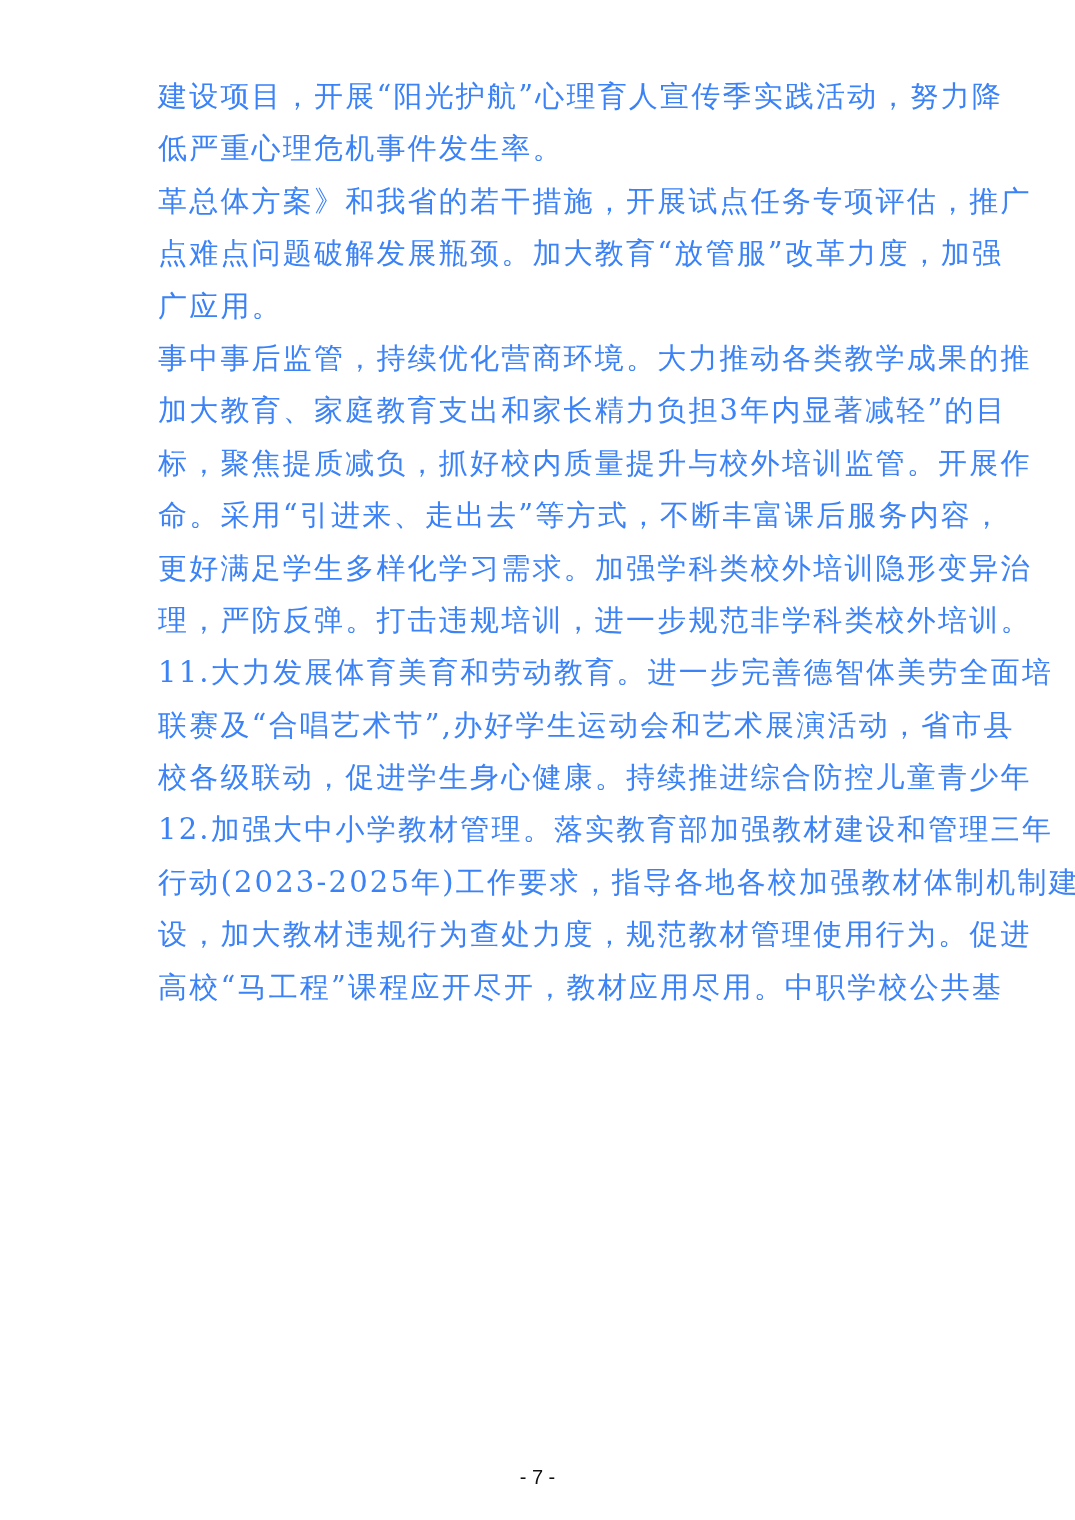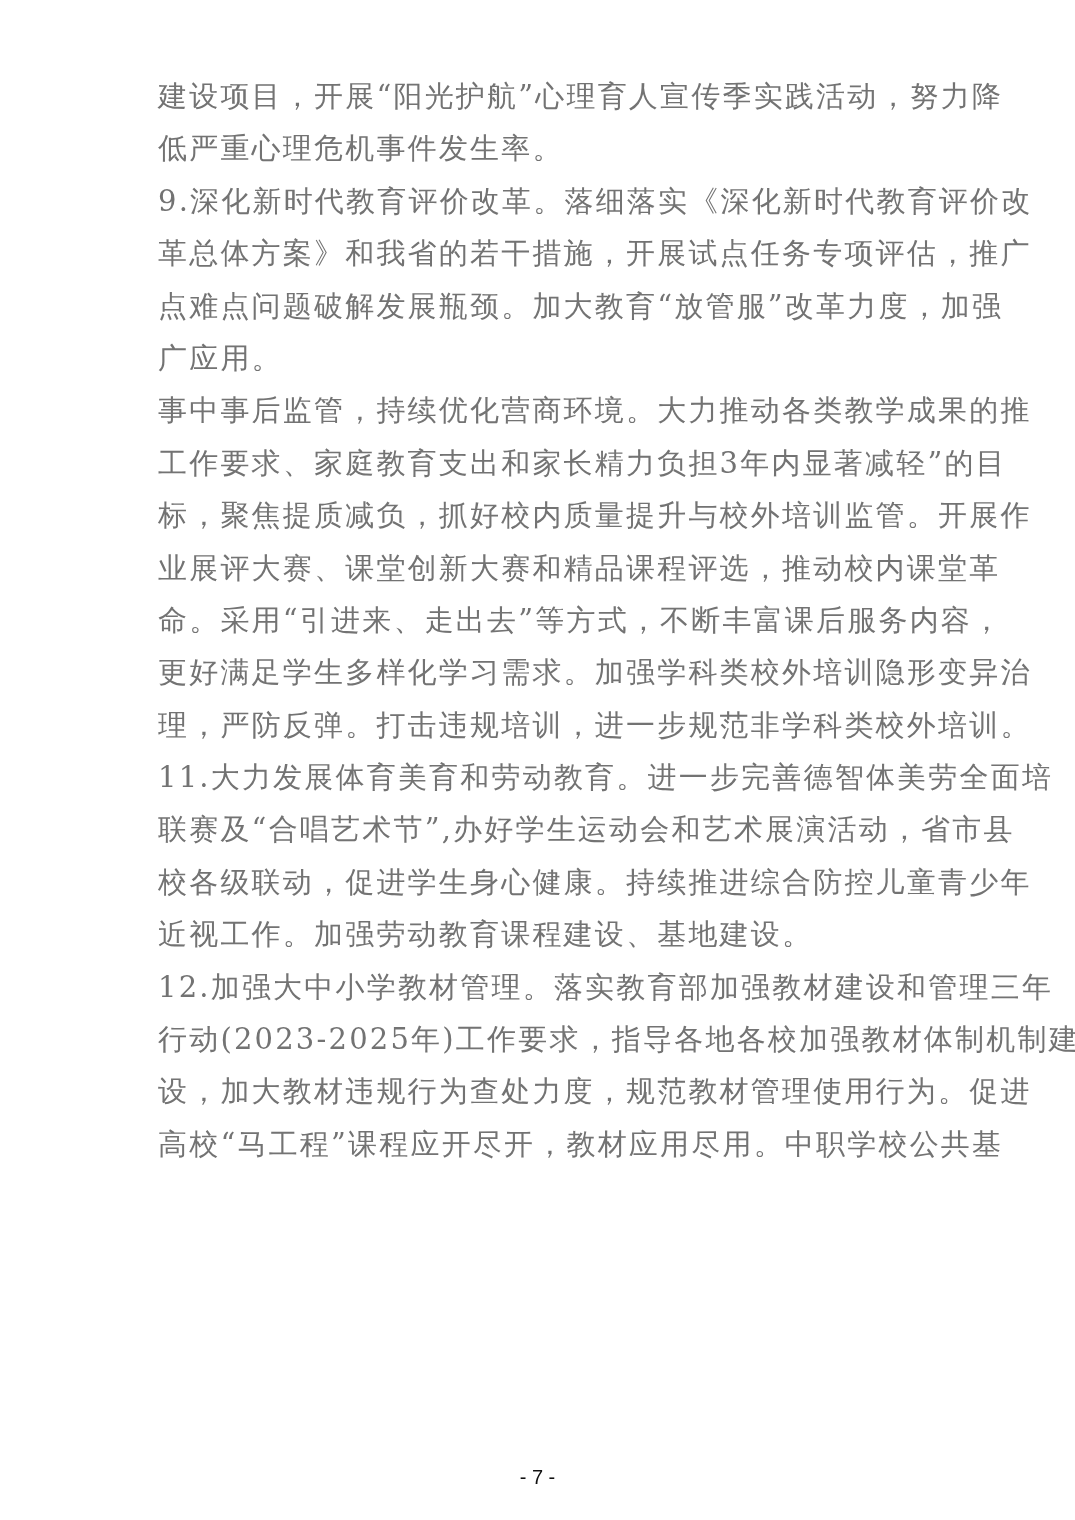--- a/index.html
+++ b/index.html
@@ -4,55 +4,52 @@
 <style>
   html, body { margin: 0; padding: 0; background: #ffffff; }
   body { width: 1075px; height: 1520px; position: relative; overflow: hidden; }
   .page { position: absolute; left: 0; top: 0; width: 1075px; height: 1520px; background: #ffffff; }
   .text-block { position: absolute; left: 158px; top: 70px; width: 770px; }
   .line {
     height: 52.4px;
     line-height: 52.4px;
     font-family: "DejaVu Serif", "Liberation Serif", serif;
     font-size: 29px;
-    color: #737373;
+    color: #3b82f6;
     white-space: nowrap;
     letter-spacing: 2.2px;
   }
   .page-number {
     position: absolute;
     left: 0; width: 1075px;
     top: 1466px;
     text-align: center;
     font-family: "Liberation Sans", "DejaVu Sans", sans-serif;
     font-size: 20px;
     color: #111111;
   }
 </style>
 </head>
 <body>
 
 <div class="page">
   <div class="text-block">
     <div class="line">建设项目，开展“阳光护航”心理育人宣传季实践活动，努力降</div>
     <div class="line">低严重心理危机事件发生率。</div>
-    <div class="line">9.深化新时代教育评价改革。落细落实《深化新时代教育评价改</div>
     <div class="line">革总体方案》和我省的若干措施，开展试点任务专项评估，推广</div>
     <div class="line">点难点问题破解发展瓶颈。加大教育“放管服”改革力度，加强</div>
     <div class="line">广应用。</div>
     <div class="line">事中事后监管，持续优化营商环境。大力推动各类教学成果的推</div>
-    <div class="line">工作要求、家庭教育支出和家长精力负担3年内显著减轻”的目</div>
+    <div class="line">加大教育、家庭教育支出和家长精力负担3年内显著减轻”的目</div>
     <div class="line">标，聚焦提质减负，抓好校内质量提升与校外培训监管。开展作</div>
-    <div class="line">业展评大赛、课堂创新大赛和精品课程评选，推动校内课堂革</div>
     <div class="line">命。采用“引进来、走出去”等方式，不断丰富课后服务内容，</div>
     <div class="line">更好满足学生多样化学习需求。加强学科类校外培训隐形变异治</div>
     <div class="line">理，严防反弹。打击违规培训，进一步规范非学科类校外培训。</div>
     <div class="line">11.大力发展体育美育和劳动教育。进一步完善德智体美劳全面培</div>
     <div class="line">联赛及“合唱艺术节”,办好学生运动会和艺术展演活动，省市县</div>
     <div class="line">校各级联动，促进学生身心健康。持续推进综合防控儿童青少年</div>
-    <div class="line">近视工作。加强劳动教育课程建设、基地建设。</div>
     <div class="line">12.加强大中小学教材管理。落实教育部加强教材建设和管理三年</div>
     <div class="line">行动(2023-2025年)工作要求，指导各地各校加强教材体制机制建</div>
     <div class="line">设，加大教材违规行为查处力度，规范教材管理使用行为。促进</div>
     <div class="line">高校“马工程”课程应开尽开，教材应用尽用。中职学校公共基</div>
   </div>
   <div class="page-number">- 7 -</div>
 </div>
 
 </body></html>

